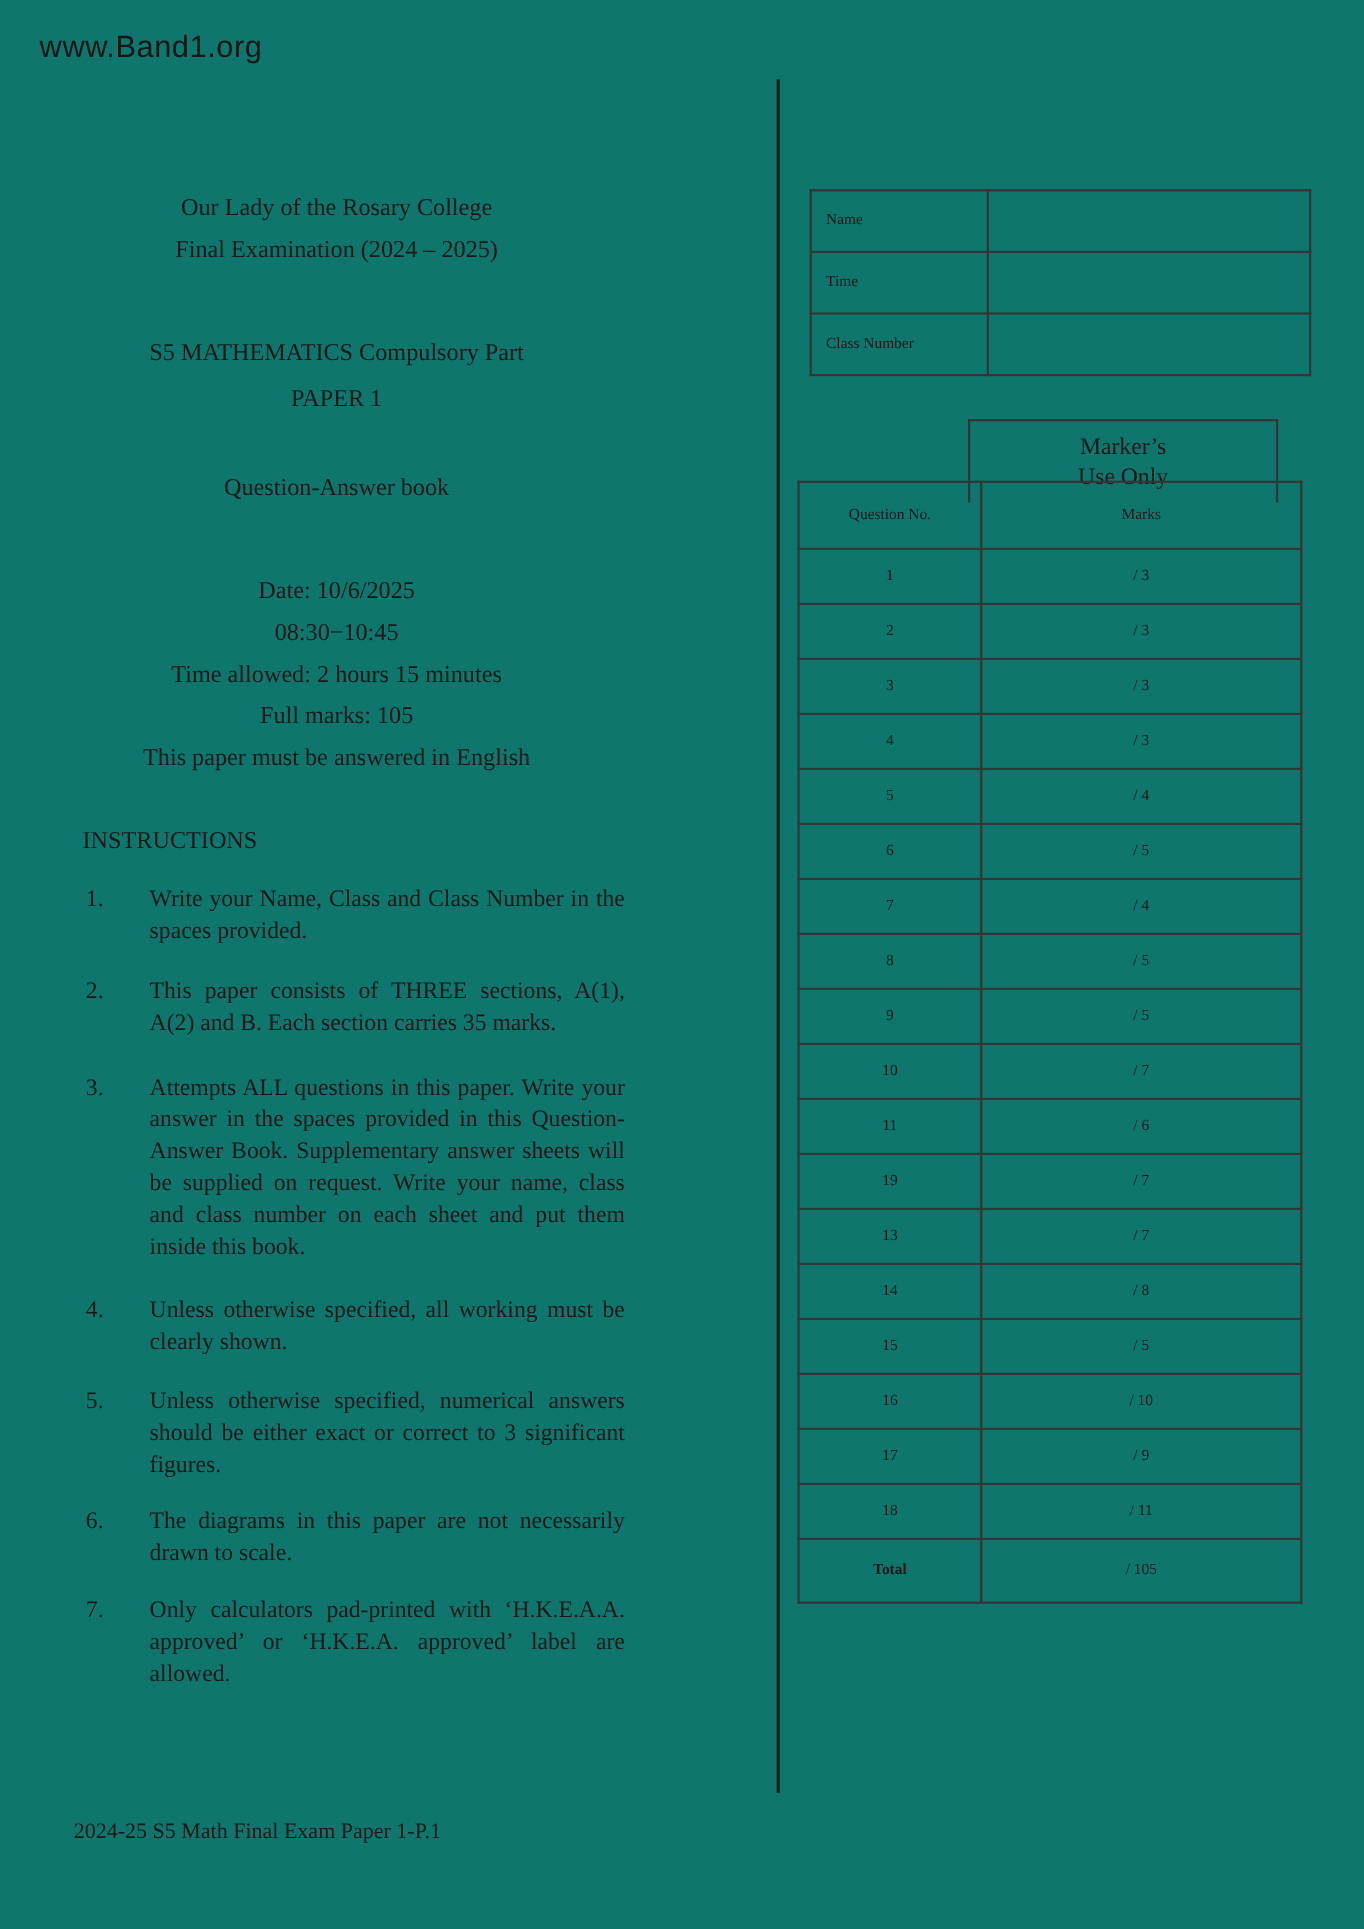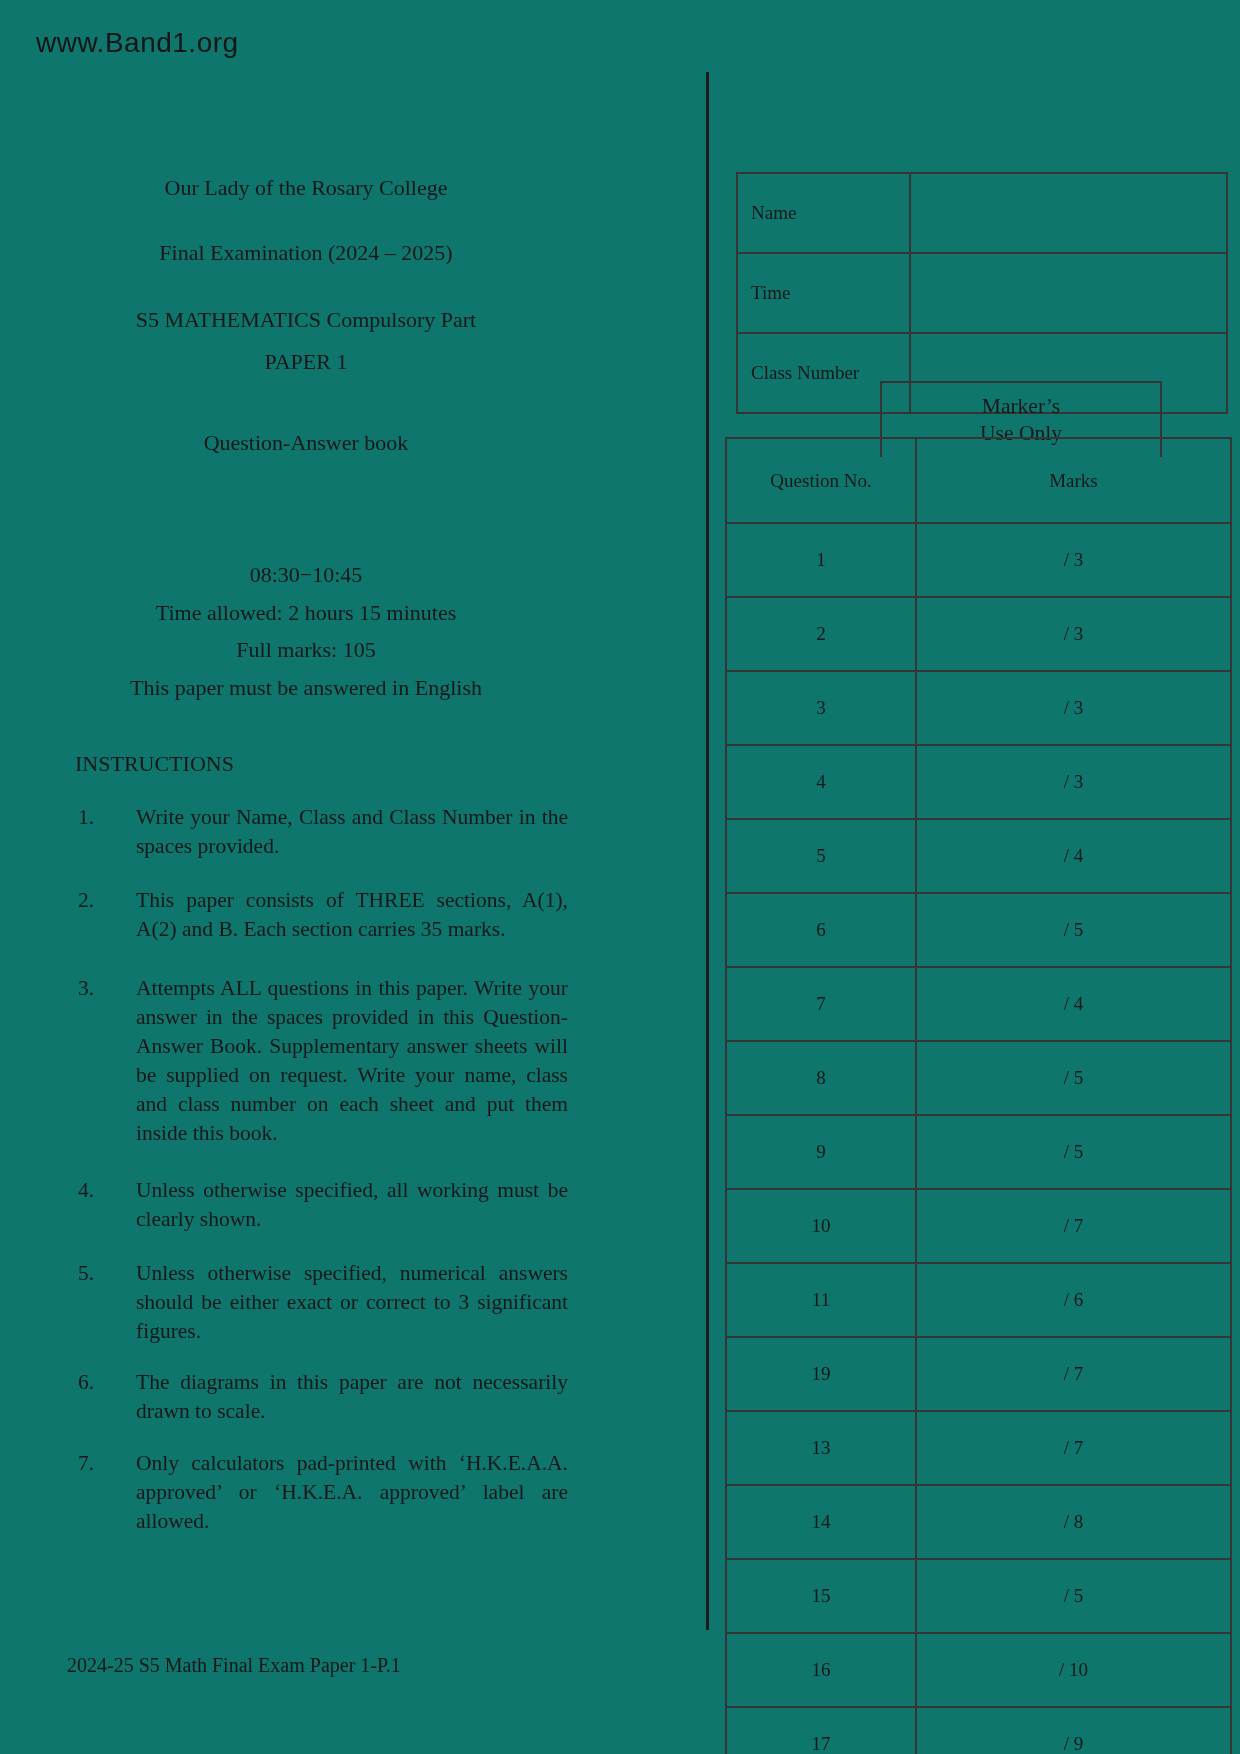--- a/index.html
+++ b/index.html
@@ -30,22 +30,22 @@
   }
   .instr {
     position:absolute; left:78px; width:490px;
     font-size:21.5px; line-height:29px;
   }
   .instr .num { position:absolute; left:0; top:0; }
   .instr .text { margin-left:58px; text-align:justify; }
   table { border-collapse:collapse; table-layout:fixed; }
   td {
     border:2px solid #353535;
-    font-size:19px; color:#181818;
-    padding:16px; vertical-align:middle;
+    font-size:14px; color:#181818;
+    padding:4px; vertical-align:middle;
   }
   .student-table { position:absolute; left:736px; top:172px; width:425px; }
   .student-table td { height:46px; }
   .student-table .lbl { width:142px; padding-left:13px; }
   .student-table .val { width:283px; }
   .marker-head {
     position:absolute; left:880px; top:361px; width:282px; height:76px;
     box-sizing:border-box;
     border:2px solid #353535; border-bottom:none;
     display:flex; flex-direction:column; align-items:center; justify-content:center;
@@ -66,24 +66,25 @@
 </head>
 <body>
 
 <div class="page">
 
   <div class="watermark">www.Band1.org</div>
 
   <div class="vline"></div>
 
   <div class="cover-line" style="top:175px">Our Lady of the Rosary College</div>
-  <div class="cover-line" style="top:240px">Final Examination (2024 – 2025)</div>
+  <div class="cover-line" style="top:214px">Final Examination (2024 – 2025)</div>
   <div class="cover-line" style="top:307px">S5 MATHEMATICS Compulsory Part</div>
   <div class="cover-line" style="top:349px">PAPER 1</div>
   <div class="cover-line" style="top:430px">Question-Answer book</div>
+  <div class="cover-line" style="top:524px">Date: 10/6/2025</div>
   <div class="cover-line" style="top:562px">08:30−10:45</div>
   <div class="cover-line" style="top:600px">Time allowed: 2 hours 15 minutes</div>
   <div class="cover-line" style="top:637px">Full marks: 105</div>
   <div class="cover-line" style="top:675px">This paper must be answered in English</div>
 
   <div class="heading" style="top:751px">INSTRUCTIONS</div>
 
   <div class="instr" style="top:803px">
     <span class="num">1.</span>
     <div class="text">Write your Name, Class and Class Number in the spaces provided.</div>

